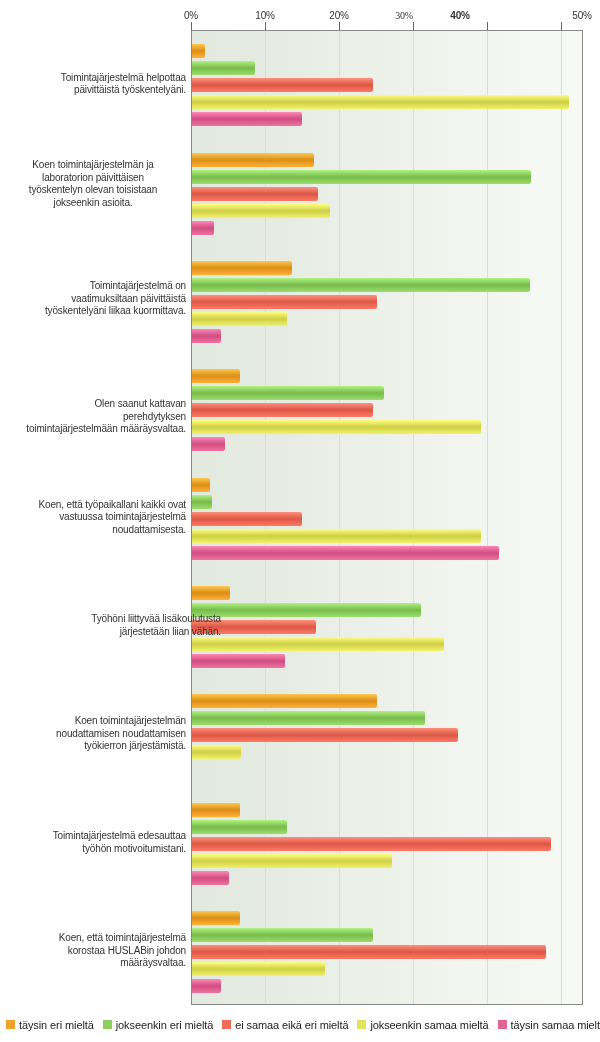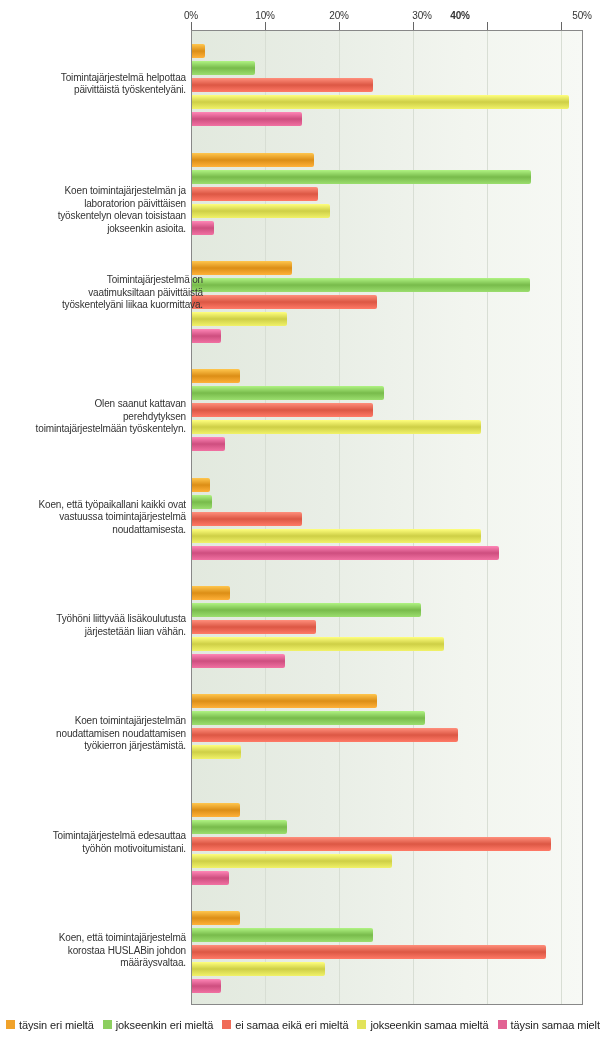--- a/index.html
+++ b/index.html
@@ -135,21 +135,21 @@
 </style>
 </head>
 <body>
 
 <div id="chart-root">
 
   <div class="axis-top" id="axis-top">
       <div class="axis-tick-label" style="left: 191px;">0%</div>
       <div class="axis-tick-label" style="left: 265px;">10%</div>
       <div class="axis-tick-label" style="left: 339px;">20%</div>
-      <div class="axis-tick-label" style="left: 422px;">30%</div>
+      <div class="axis-tick-label" style="left: 404px; font-family: Liberation Serif, serif;">30%</div>
       <div class="axis-tick-label" style="left: 460px; font-weight: bold;">40%</div>
       <div class="axis-tick-label" style="left: 582px;">50%</div>
     </div>
 
   <div class="plot-area" id="plot-area">
       <div class="gridline" style="left: 73px;"></div>
       <div class="gridline" style="left: 147px;"></div>
       <div class="gridline" style="left: 221px;"></div>
       <div class="gridline" style="left: 295px;"></div>
       <div class="gridline" style="left: 369px;"></div>
@@ -215,42 +215,42 @@
         <div class="bar c3" title="jokseenkin samaa mieltä: 18%" style="top: 51px; width: 133.2px; background: linear-gradient(rgb(255, 255, 126) 0%, rgb(206, 207, 70) 50%, rgb(241, 242, 105) 100%);"></div>
         <div class="bar c4" title="täysin samaa mieltä: 3.9%" style="top: 68px; width: 28.86px; background: linear-gradient(rgb(255, 134, 183) 0%, rgb(206, 78, 127) 50%, rgb(241, 113, 162) 100%);"></div>
       </div>
     </div>
 
   <div id="cat-labels">
       <div class="cat-label-wrap" style="top: 71.6667px;">
         <div>Toimintajärjestelmä helpottaa</div>
         <div>päivittäistä työskentelyäni.</div>
       </div>
-      <div class="cat-label-wrap" style="top: 185px;">
+      <div class="cat-label-wrap" style="top: 159px; text-align: center;">
         <div>Koen toimintajärjestelmän ja</div>
         <div>laboratorion päivittäisen</div>
         <div>työskentelyn olevan toisistaan</div>
         <div>jokseenkin asioita.</div>
       </div>
-      <div class="cat-label-wrap" style="top: 274px; padding-left: 17px;">
+      <div class="cat-label-wrap" style="top: 280px;">
         <div>Toimintajärjestelmä on</div>
         <div>vaatimuksiltaan päivittäistä</div>
         <div>työskentelyäni liikaa kuormittava.</div>
       </div>
       <div class="cat-label-wrap" style="top: 398px;">
         <div>Olen saanut kattavan</div>
         <div>perehdytyksen</div>
-        <div>toimintajärjestelmään työskentelyn.</div>
+        <div>toimintajärjestelmään määräysvaltaa.</div>
       </div>
       <div class="cat-label-wrap" style="top: 498.75px;">
         <div>Koen, että työpaikallani kaikki ovat</div>
         <div>vastuussa toimintajärjestelmä</div>
         <div>noudattamisesta.</div>
       </div>
-      <div class="cat-label-wrap" style="top: 613.333px;">
+      <div class="cat-label-wrap" style="top: 613.333px; padding-left: 35px;">
         <div>Työhöni liittyvää lisäkoulutusta</div>
         <div>järjestetään liian vähän.</div>
       </div>
       <div class="cat-label-wrap" style="top: 715.417px;">
         <div>Koen toimintajärjestelmän</div>
         <div>noudattamisen noudattamisen</div>
         <div>työkierron järjestämistä.</div>
       </div>
       <div class="cat-label-wrap" style="top: 830px;">
         <div>Toimintajärjestelmä edesauttaa</div>

